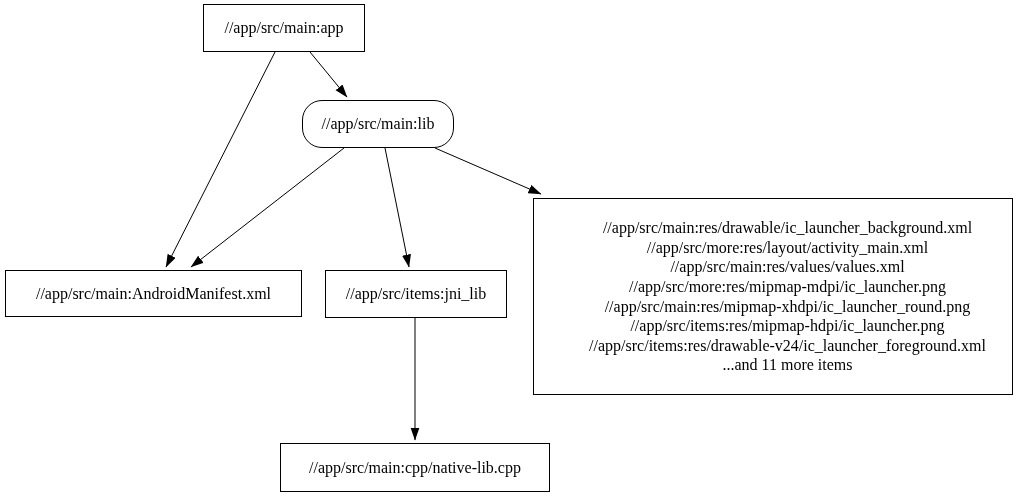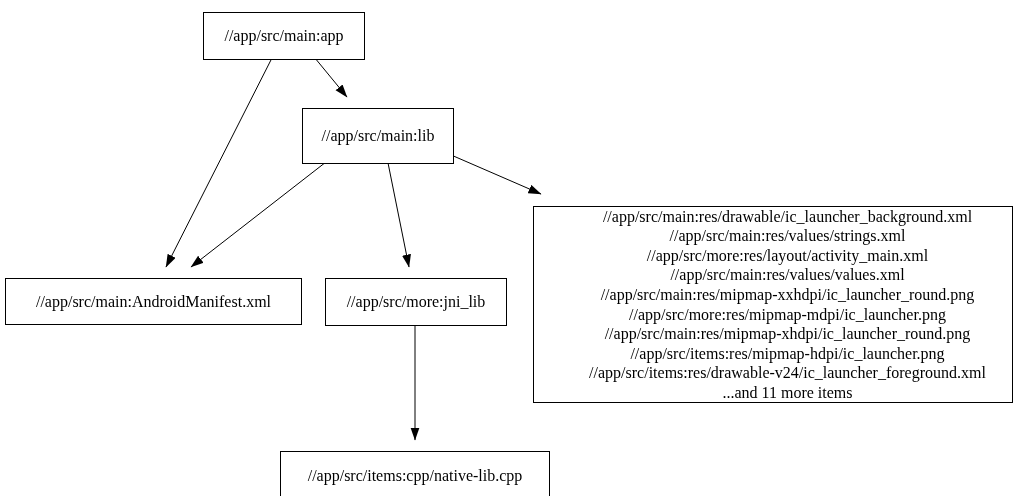--- a/index.html
+++ b/index.html
@@ -22,28 +22,27 @@
     position: absolute;
     border: 1px solid #000000;
     background: #ffffff;
     display: flex;
     align-items: center;
     justify-content: center;
     font-size: 16px;
     line-height: 1.2;
     text-align: left;
     white-space: nowrap;
-    margin-top: 8px;
   }
   .node.multi {
     flex-direction: column;
     line-height: 19.6px;
   }
   .node-app      { left: 203px; top:   4px; width: 162px; height: 48px; }
-  .node-lib      { left: 302px; top: 100px; width: 152px; height: 56px; }
+  .node-lib      { left: 302px; top: 100px; width: 152px; height: 48px; border-radius: 20px; }
   .node-manifest { left:   5px; top: 270px; width: 297px; height: 47px; }
   .node-jni      { left: 325px; top: 270px; width: 182px; height: 48px; }
   .node-res      { left: 533px; top: 198px; width: 480px; height: 197px; padding-left: 29px; }
   .node-cpp      { left: 280px; top: 443px; width: 270px; height: 49px; }
 </style>
 </head>
 <body>
 
 <div class="canvas">
 
@@ -67,33 +66,31 @@
 
   <div class="node node-lib">
     <span>//app/src/main:lib</span>
   </div>
 
   <div class="node node-manifest">
     <span>//app/src/main:AndroidManifest.xml</span>
   </div>
 
   <div class="node node-jni">
-    <span>//app/src/more:jni_lib</span>
+    <span>//app/src/items:jni_lib</span>
   </div>
 
   <div class="node node-res multi">
     <div>//app/src/main:res/drawable/ic_launcher_background.xml</div>
-    <div>//app/src/main:res/values/strings.xml</div>
     <div>//app/src/more:res/layout/activity_main.xml</div>
     <div>//app/src/main:res/values/values.xml</div>
-    <div>//app/src/main:res/mipmap-xxhdpi/ic_launcher_round.png</div>
     <div>//app/src/more:res/mipmap-mdpi/ic_launcher.png</div>
     <div>//app/src/main:res/mipmap-xhdpi/ic_launcher_round.png</div>
     <div>//app/src/items:res/mipmap-hdpi/ic_launcher.png</div>
     <div>//app/src/items:res/drawable-v24/ic_launcher_foreground.xml</div>
     <div>...and 11 more items</div>
   </div>
 
   <div class="node node-cpp">
-    <span>//app/src/items:cpp/native-lib.cpp</span>
+    <span>//app/src/main:cpp/native-lib.cpp</span>
   </div>
 
 </div>
 
 </body></html>

